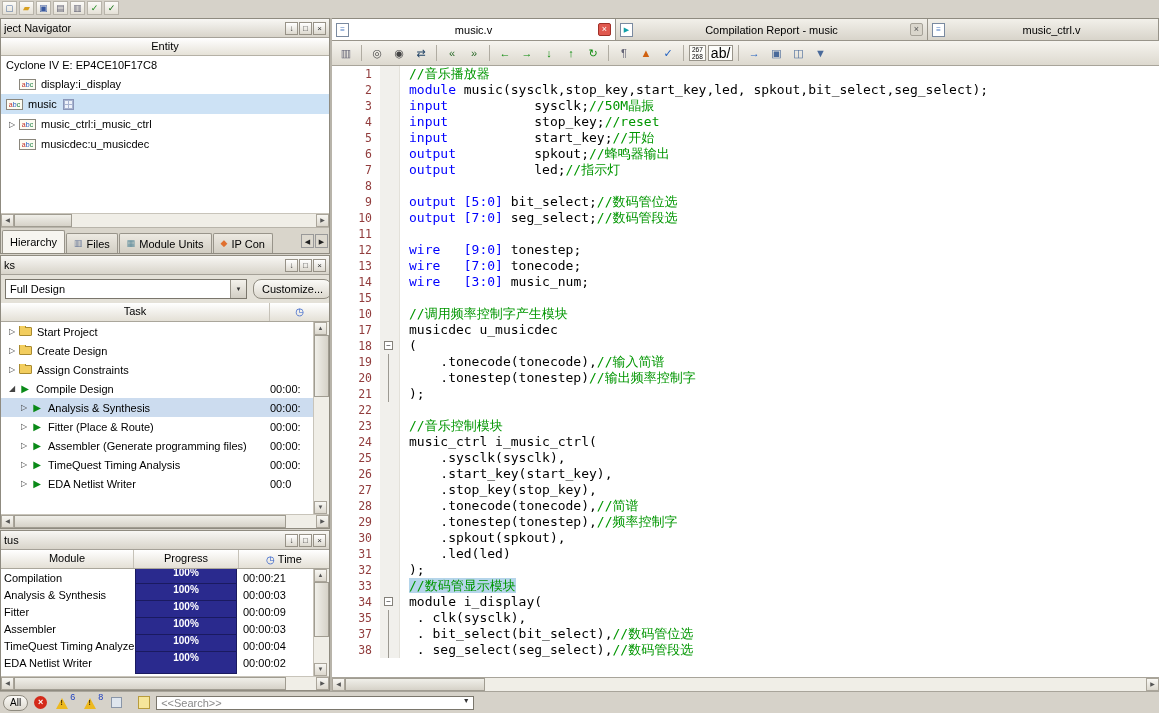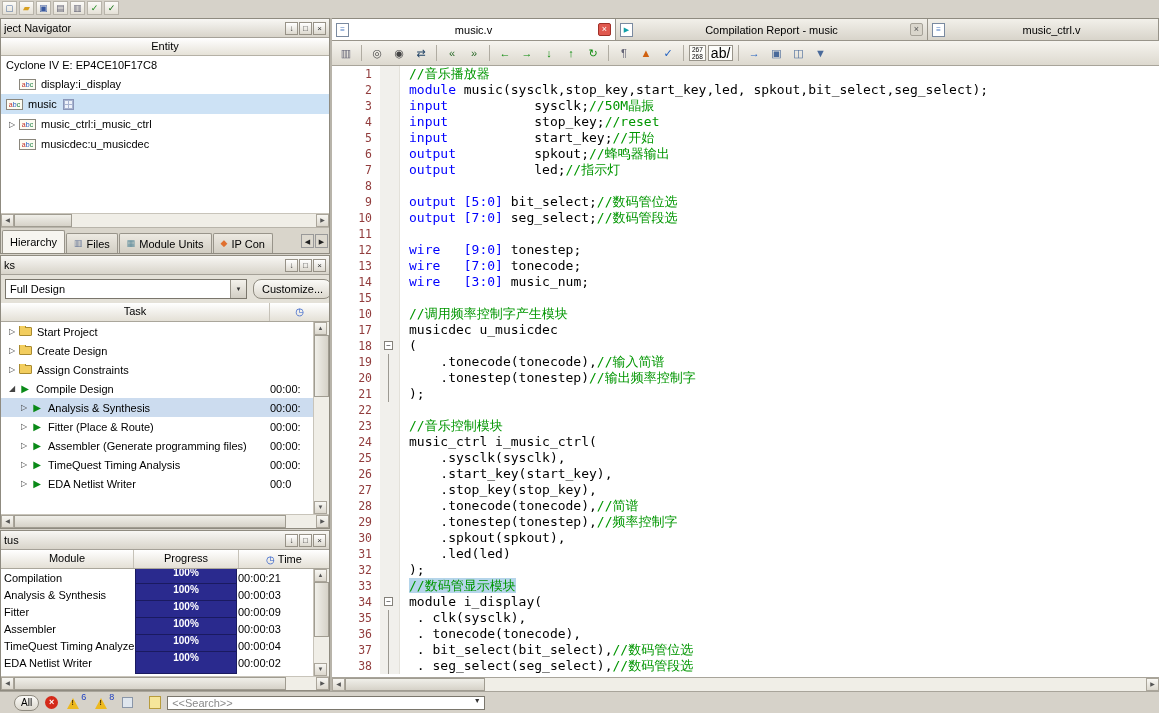--- a/index.html
+++ b/index.html
@@ -72,21 +72,21 @@
   .shc1{flex:0 0 132px;border-right:1px solid #c6c2b8;text-align:center;line-height:17px}
   .shc2{flex:0 0 104px;border-right:1px solid #c6c2b8;text-align:center;line-height:17px}
   .shc3{flex:1;display:flex;align-items:center;justify-content:center;gap:3px}
   .slist{flex:1;position:relative;background:#fff;overflow:hidden}
   #statusRows{position:absolute;left:0;top:0;right:15px}
   .strow{height:17px;display:flex;align-items:center}
   .smod{flex:0 0 130px;padding-left:3px;white-space:nowrap;overflow:hidden}
   .sprog{flex:0 0 104px;padding:1px;box-sizing:border-box}
   .pbar{display:block;height:23px;background:var(--progress_bar,#2a2a8e);position:relative;border:1px solid #1a1a60;box-sizing:border-box}
   .ptext{position:absolute;left:0;right:0;top:0;bottom:0;color:#fff;font-size:10px;font-weight:bold;text-align:center;line-height:11px}
-  .stime{flex:1;}
+  .stime{flex:1;padding-left:5px}
 
   
   .vsplit{position:absolute;left:330px;top:18px;width:2px;bottom:22px;background:#b8b4aa}
   .editor{position:absolute;left:332px;top:18px;right:0;bottom:22px;display:flex;flex-direction:column;background:#ece9e2;border-top:1px solid #8f8b80}
   .etabs{height:21px;flex:0 0 21px;display:flex;background:#f9a8d4;border-bottom:1px solid #98948a}
   .etab{display:flex;align-items:center;padding:0 4px;border-right:1px solid #98948a;background:linear-gradient(#f2f0ea,#d8d4ca);box-sizing:border-box}
   .etab:nth-child(1){flex:0 0 284px}
   .etab:nth-child(2){flex:0 0 312px}
   .etab:nth-child(3){flex:1}
   .etab.active{background:#fff}
@@ -110,21 +110,21 @@
   .guide{position:absolute;left:8px;top:0;bottom:0;border-left:1px solid #9c9992}
   .ct{flex:1;font-family:"DejaVu Sans Mono","Liberation Mono",monospace;font-size:13px;line-height:16px;white-space:pre;padding-left:9px;overflow:hidden}
   .s-k{color:var(--keyword,#0000ff)}
   .s-c{color:var(--comment,#009600)}
   .s-n{color:var(--number,#0000ff)}
   .s-p{color:#000}
   .selbg{background:var(--selection,#b5d5ea)}
   .ehsb{flex:0 0 13px;border-top:1px solid #a8a49a}
 
   
-  .msgbar{position:absolute;left:0;bottom:0;width:100%;height:22px;background:#d6d2c9;border-top:1px solid #a8a49a;display:flex;align-items:center;padding:0 14px;gap:6px;box-sizing:border-box}
+  .msgbar{position:absolute;left:0;bottom:0;width:100%;height:22px;background:#d6d2c9;border-top:1px solid #a8a49a;display:flex;align-items:center;padding:0 3px;gap:6px;box-sizing:border-box}
   .allbtn{height:16px;line-height:14px;padding:0 6px;font-size:10px}
   .msgicons{display:flex;align-items:center;gap:8px}
   .msgitem{display:flex;align-items:flex-start}
   .err-ic{width:13px;height:13px;border-radius:50%;background:#d42a1a;color:#fff;font-size:9px;font-weight:bold;line-height:12px;text-align:center;display:inline-block}
   .warn-wrap{position:relative;width:14px;height:13px;display:inline-block}
   .warn-tri{position:absolute;left:1px;bottom:0;width:0;height:0;border-left:6px solid transparent;border-right:6px solid transparent;border-bottom:11px solid #edb91f}
   .warn-bang{position:absolute;left:5px;top:2px;font-size:8px;font-weight:bold;color:#5a3c00}
   .info-ic{width:11px;height:11px;border:1px solid #8a96a8;background:#dfe6ee;display:inline-block;box-sizing:border-box}
   .badge{font-size:9px;color:#2040c0;margin-left:1px;position:relative;top:-4px}
   .scope-ic{width:12px;height:13px;background:#f6e69a;border:1px solid #b89c3c;margin-left:10px;display:inline-block;box-sizing:border-box}
@@ -643,27 +643,20 @@
           <span class="ct"><span class="s-p">module i_display(</span></span>
         </div>
         <div class="cl">
           <span class="ln">35</span>
           <span class="fm">
             <span class="guide"></span>
           </span>
           <span class="ct"><span class="s-p"> . clk(sysclk),</span></span>
         </div>
         <div class="cl">
-          <span class="ln">36</span>
-          <span class="fm">
-            <span class="guide"></span>
-          </span>
-          <span class="ct"><span class="s-p"> . tonecode(tonecode),</span></span>
-        </div>
-        <div class="cl">
           <span class="ln">37</span>
           <span class="fm">
             <span class="guide"></span>
           </span>
           <span class="ct"><span class="s-p"> . bit_select(bit_select),</span><span class="s-c">//数码管位选</span></span>
         </div>
         <div class="cl">
           <span class="ln">38</span>
           <span class="fm">
             <span class="guide"></span>

